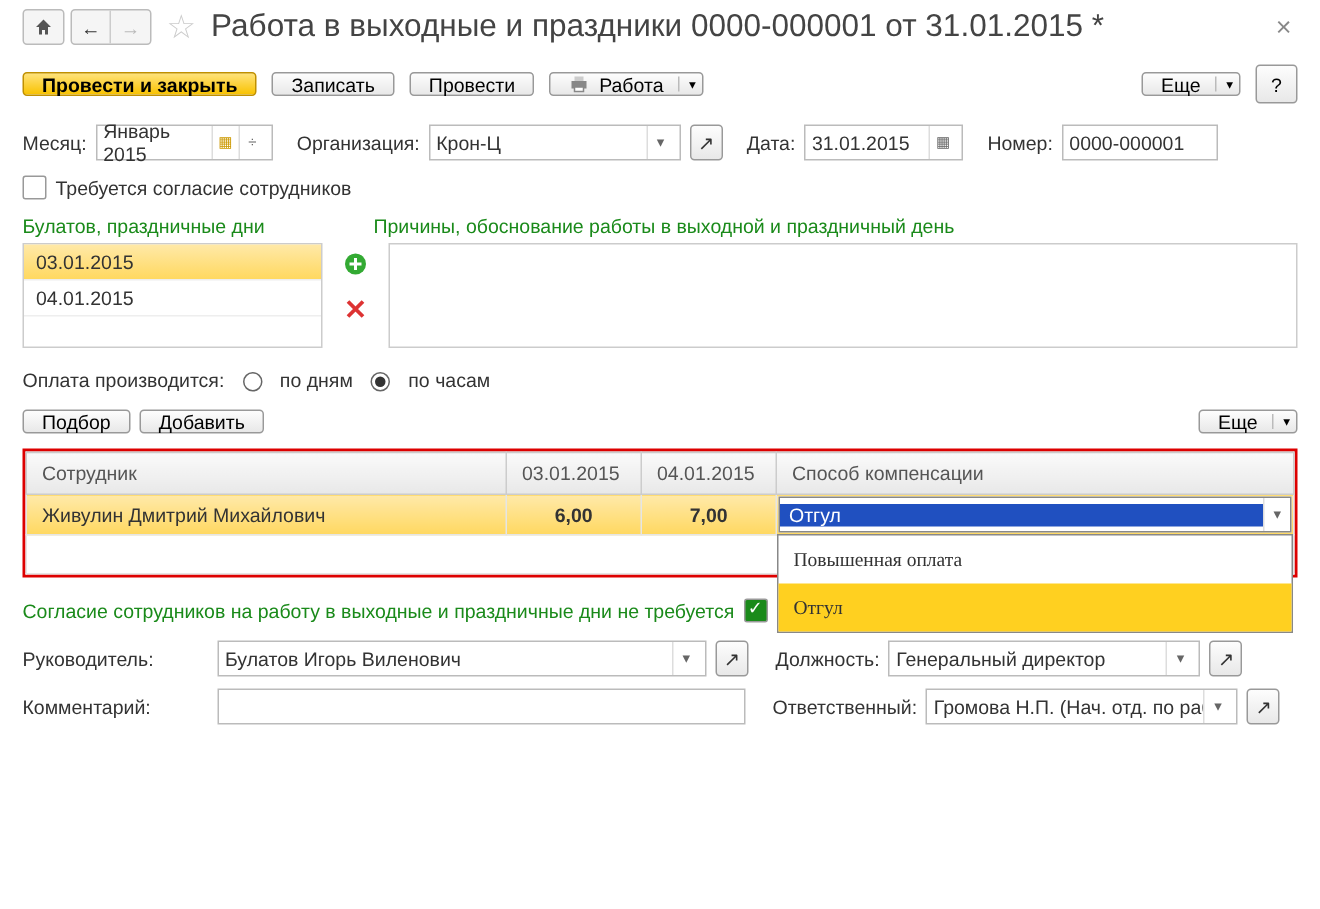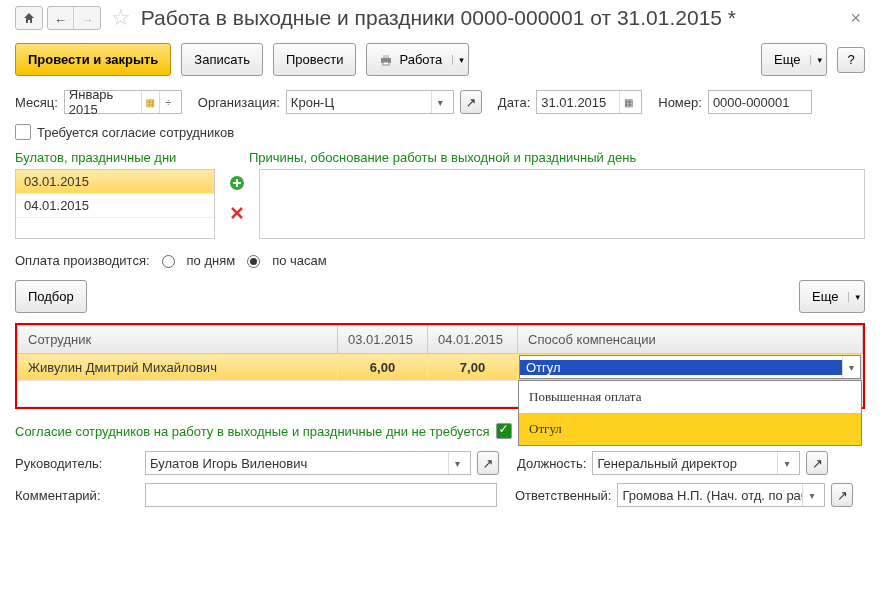--- a/index.html
+++ b/index.html
@@ -6,21 +6,21 @@
 body { background: #fff; width: 880px; height: 606px; overflow: hidden; padding: 5px 15px; color: #333; }
 .header-row { display: flex; align-items: center; gap: 4px; margin-bottom: 12px; }
 .nav-btn { width: 28px; height: 24px; border: 1px solid #bbb; background: #f5f5f5; border-radius: 3px; display: inline-flex; align-items: center; justify-content: center; cursor: pointer; }
 .nav-group { border: 1px solid #bbb; border-radius: 3px; display: inline-flex; height: 24px; background: #f5f5f5; }
 .nav-group .half { width: 26px; display: flex; align-items: center; justify-content: center; cursor: pointer; }
 .nav-group .half:first-child { border-right: 1px solid #ccc; }
 .star { font-size: 22px; color: #ccc; margin: 0 6px; cursor: pointer; }
 .title { font-size: 21px; color: #444; flex: 1; }
 .close-x { font-size: 18px; color: #888; cursor: pointer; padding: 0 4px; }
 .toolbar { display: flex; align-items: center; gap: 10px; margin-bottom: 14px; }
-.btn { height: 33px; padding: 0 12px; border: 1px solid #999; border-radius: 3px; background: linear-gradient(#fdfdfd,#e8e8e8); cursor: pointer; display: inline-flex; align-items: center; gap: 6px; }
+.btn { height: 16px; padding: 0 12px; border: 1px solid #999; border-radius: 3px; background: linear-gradient(#fdfdfd,#e8e8e8); cursor: pointer; display: inline-flex; align-items: center; gap: 6px; }
 .btn-primary { background: linear-gradient(#ffe27a,#f8c200); border-color: #c09000; font-weight: bold; }
 .btn-dd { padding-right: 4px; }
 .dd-caret { border-left: 1px solid #bbb; padding-left: 6px; margin-left: 4px; font-size: 9px; }
 .sq-btn { width: 28px; height: 26px; border: 1px solid #999; border-radius: 3px; background: linear-gradient(#fdfdfd,#e8e8e8); display: inline-flex; align-items: center; justify-content: center; cursor: pointer; }
 .form-row { display: flex; align-items: center; gap: 6px; margin-bottom: 10px; }
 .lbl { color: #333; }
 .fld { height: 24px; border: 1px solid #bbb; background: #fff; padding: 0 4px; display: inline-flex; align-items: center; }
 .fld-btn { width: 18px; height: 22px; border-left: 1px solid #ddd; display: inline-flex; align-items: center; justify-content: center; font-size: 10px; color: #666; cursor: pointer; }
 .chk { width: 16px; height: 16px; border: 1px solid #999; border-radius: 2px; display: inline-block; cursor: pointer; }
 .green-lbl { color: #1a8a1a; }
@@ -150,20 +150,21 @@
 <div class="radio-row">
   <span class="lbl">Оплата производится:</span>
   <span class="radio"></span>
   <span class="lbl">по дням</span>
   <span class="radio on"></span>
   <span class="lbl">по часам</span>
 </div>
 
 <div class="form-row">
   <button class="btn">Подбор</button>
+  <button class="btn">Добавить</button>
   <div class="spacer"></div>
   <button class="btn btn-dd">
       <span>Еще</span>
       <span class="dd-caret">▾</span>
     </button>
 </div>
 
 <div class="tbl-wrap">
   <table class="tbl">
     <thead>

